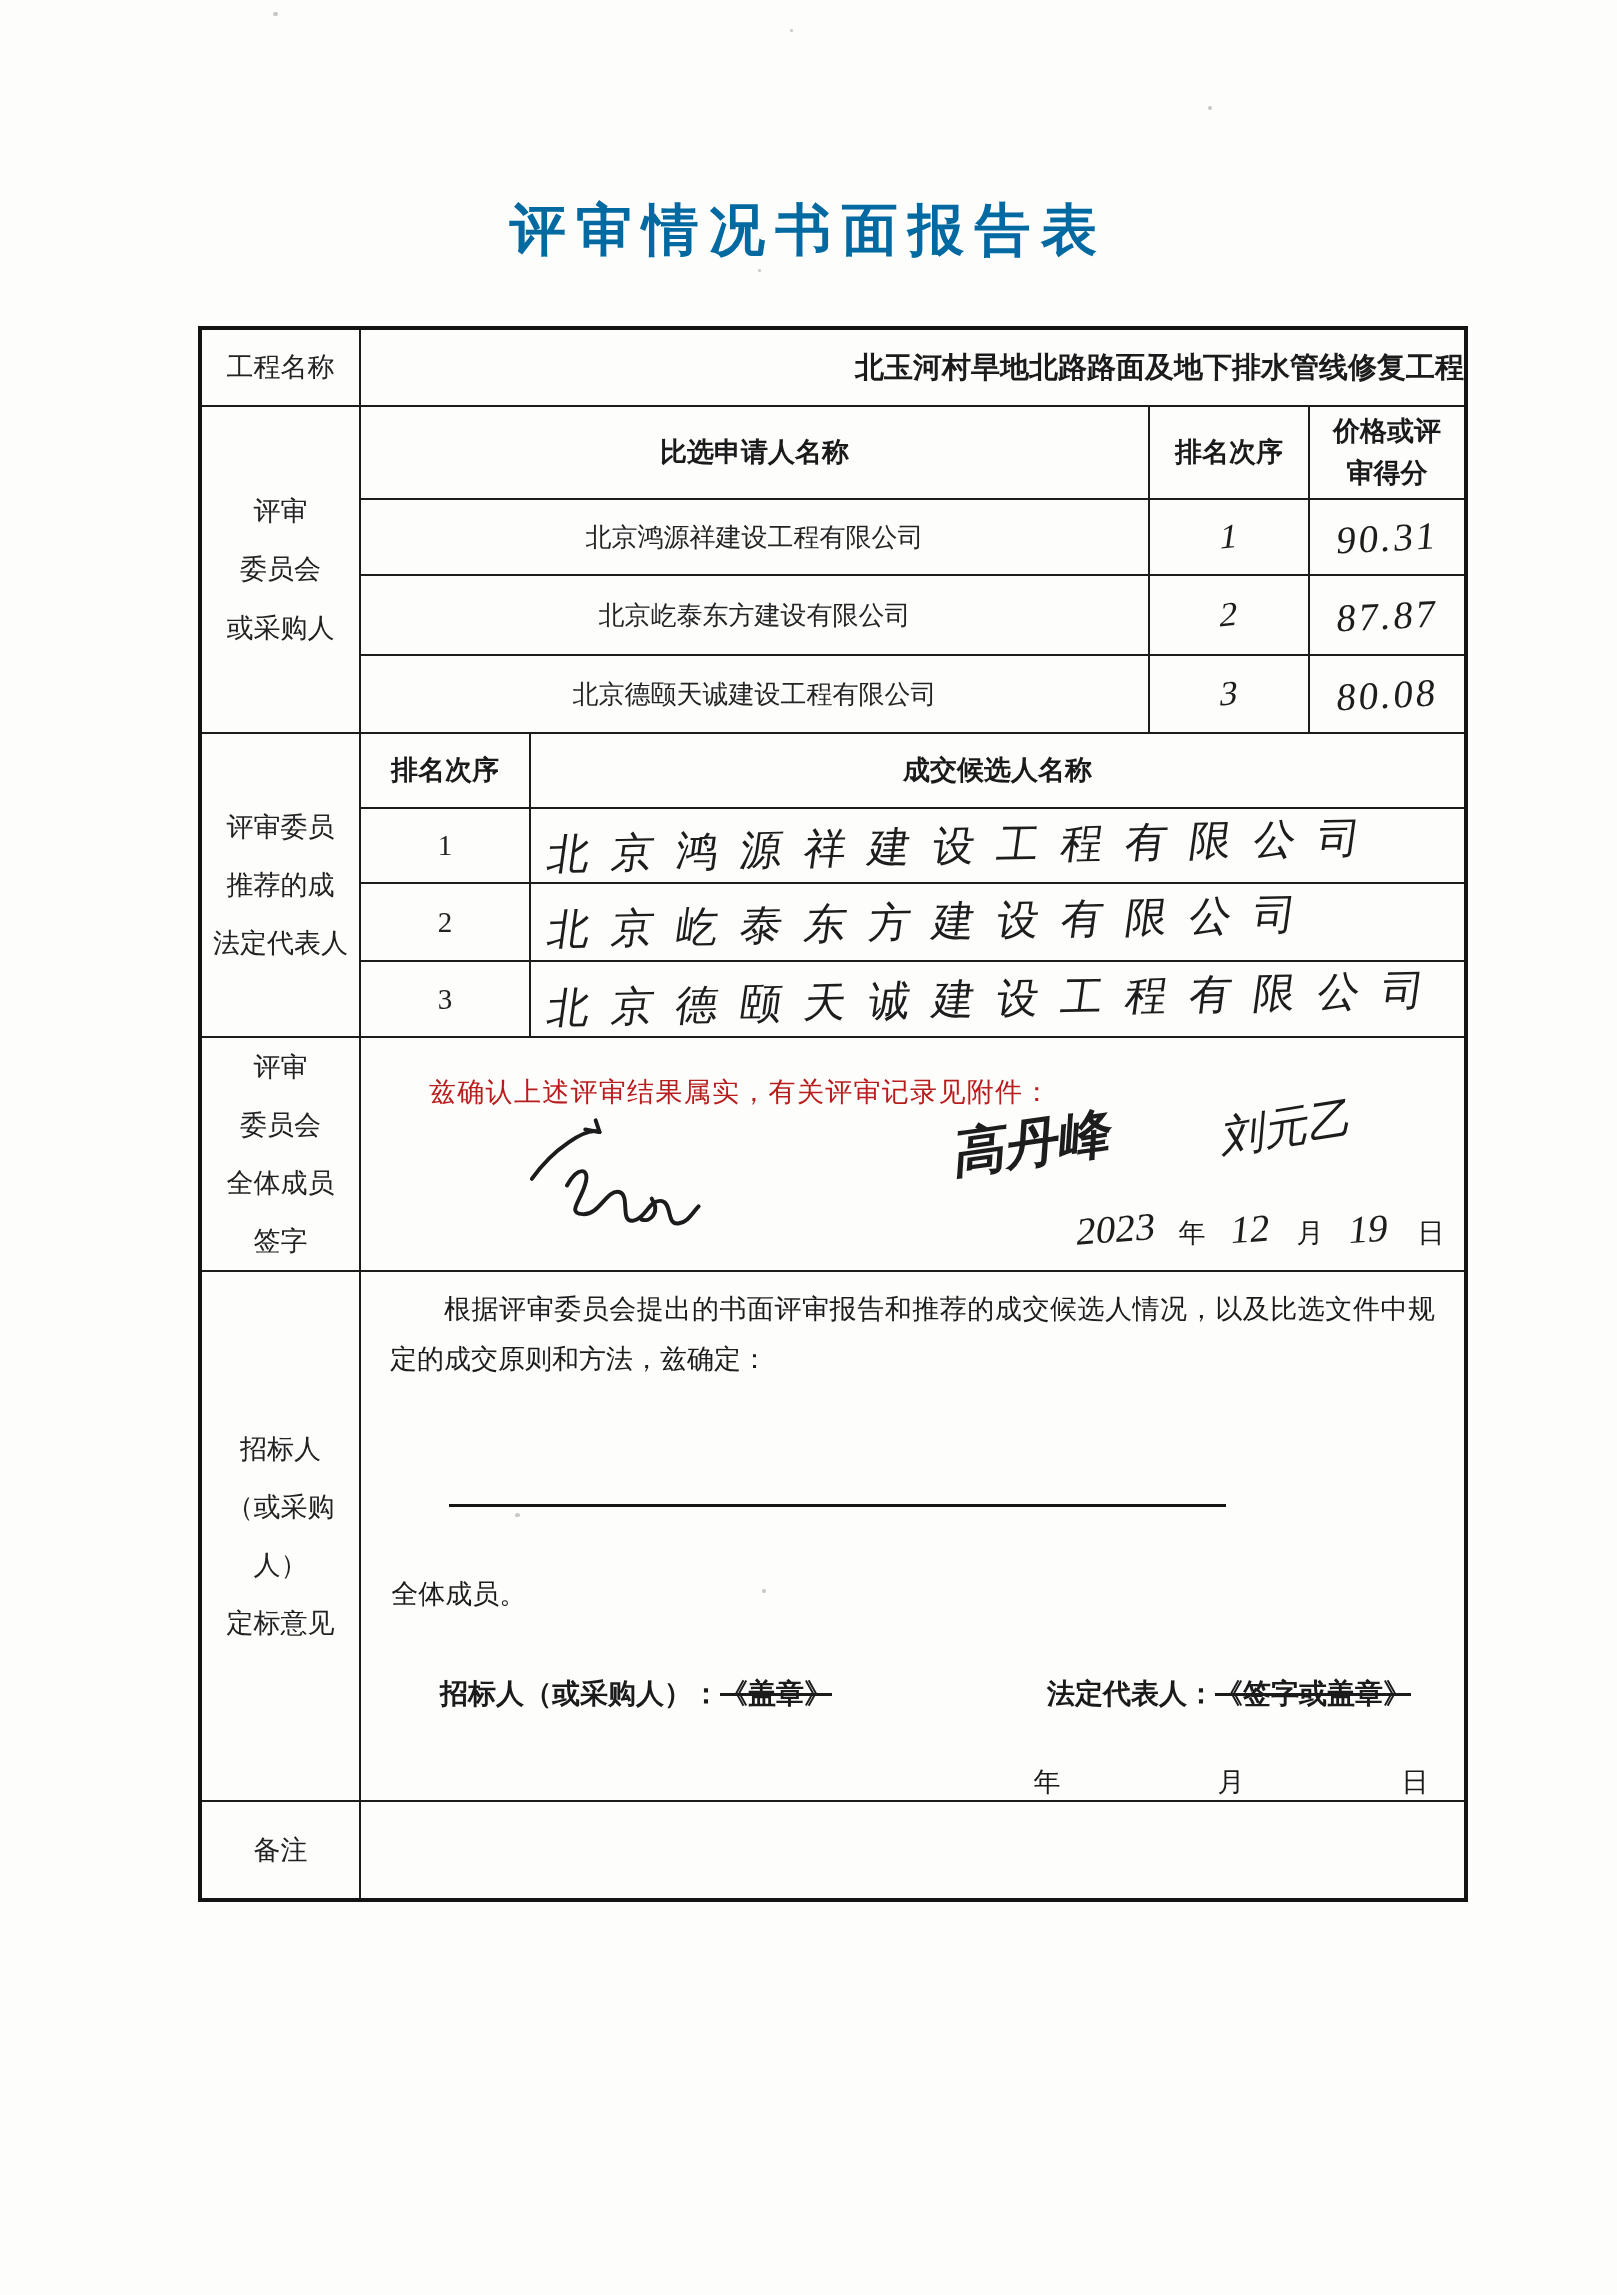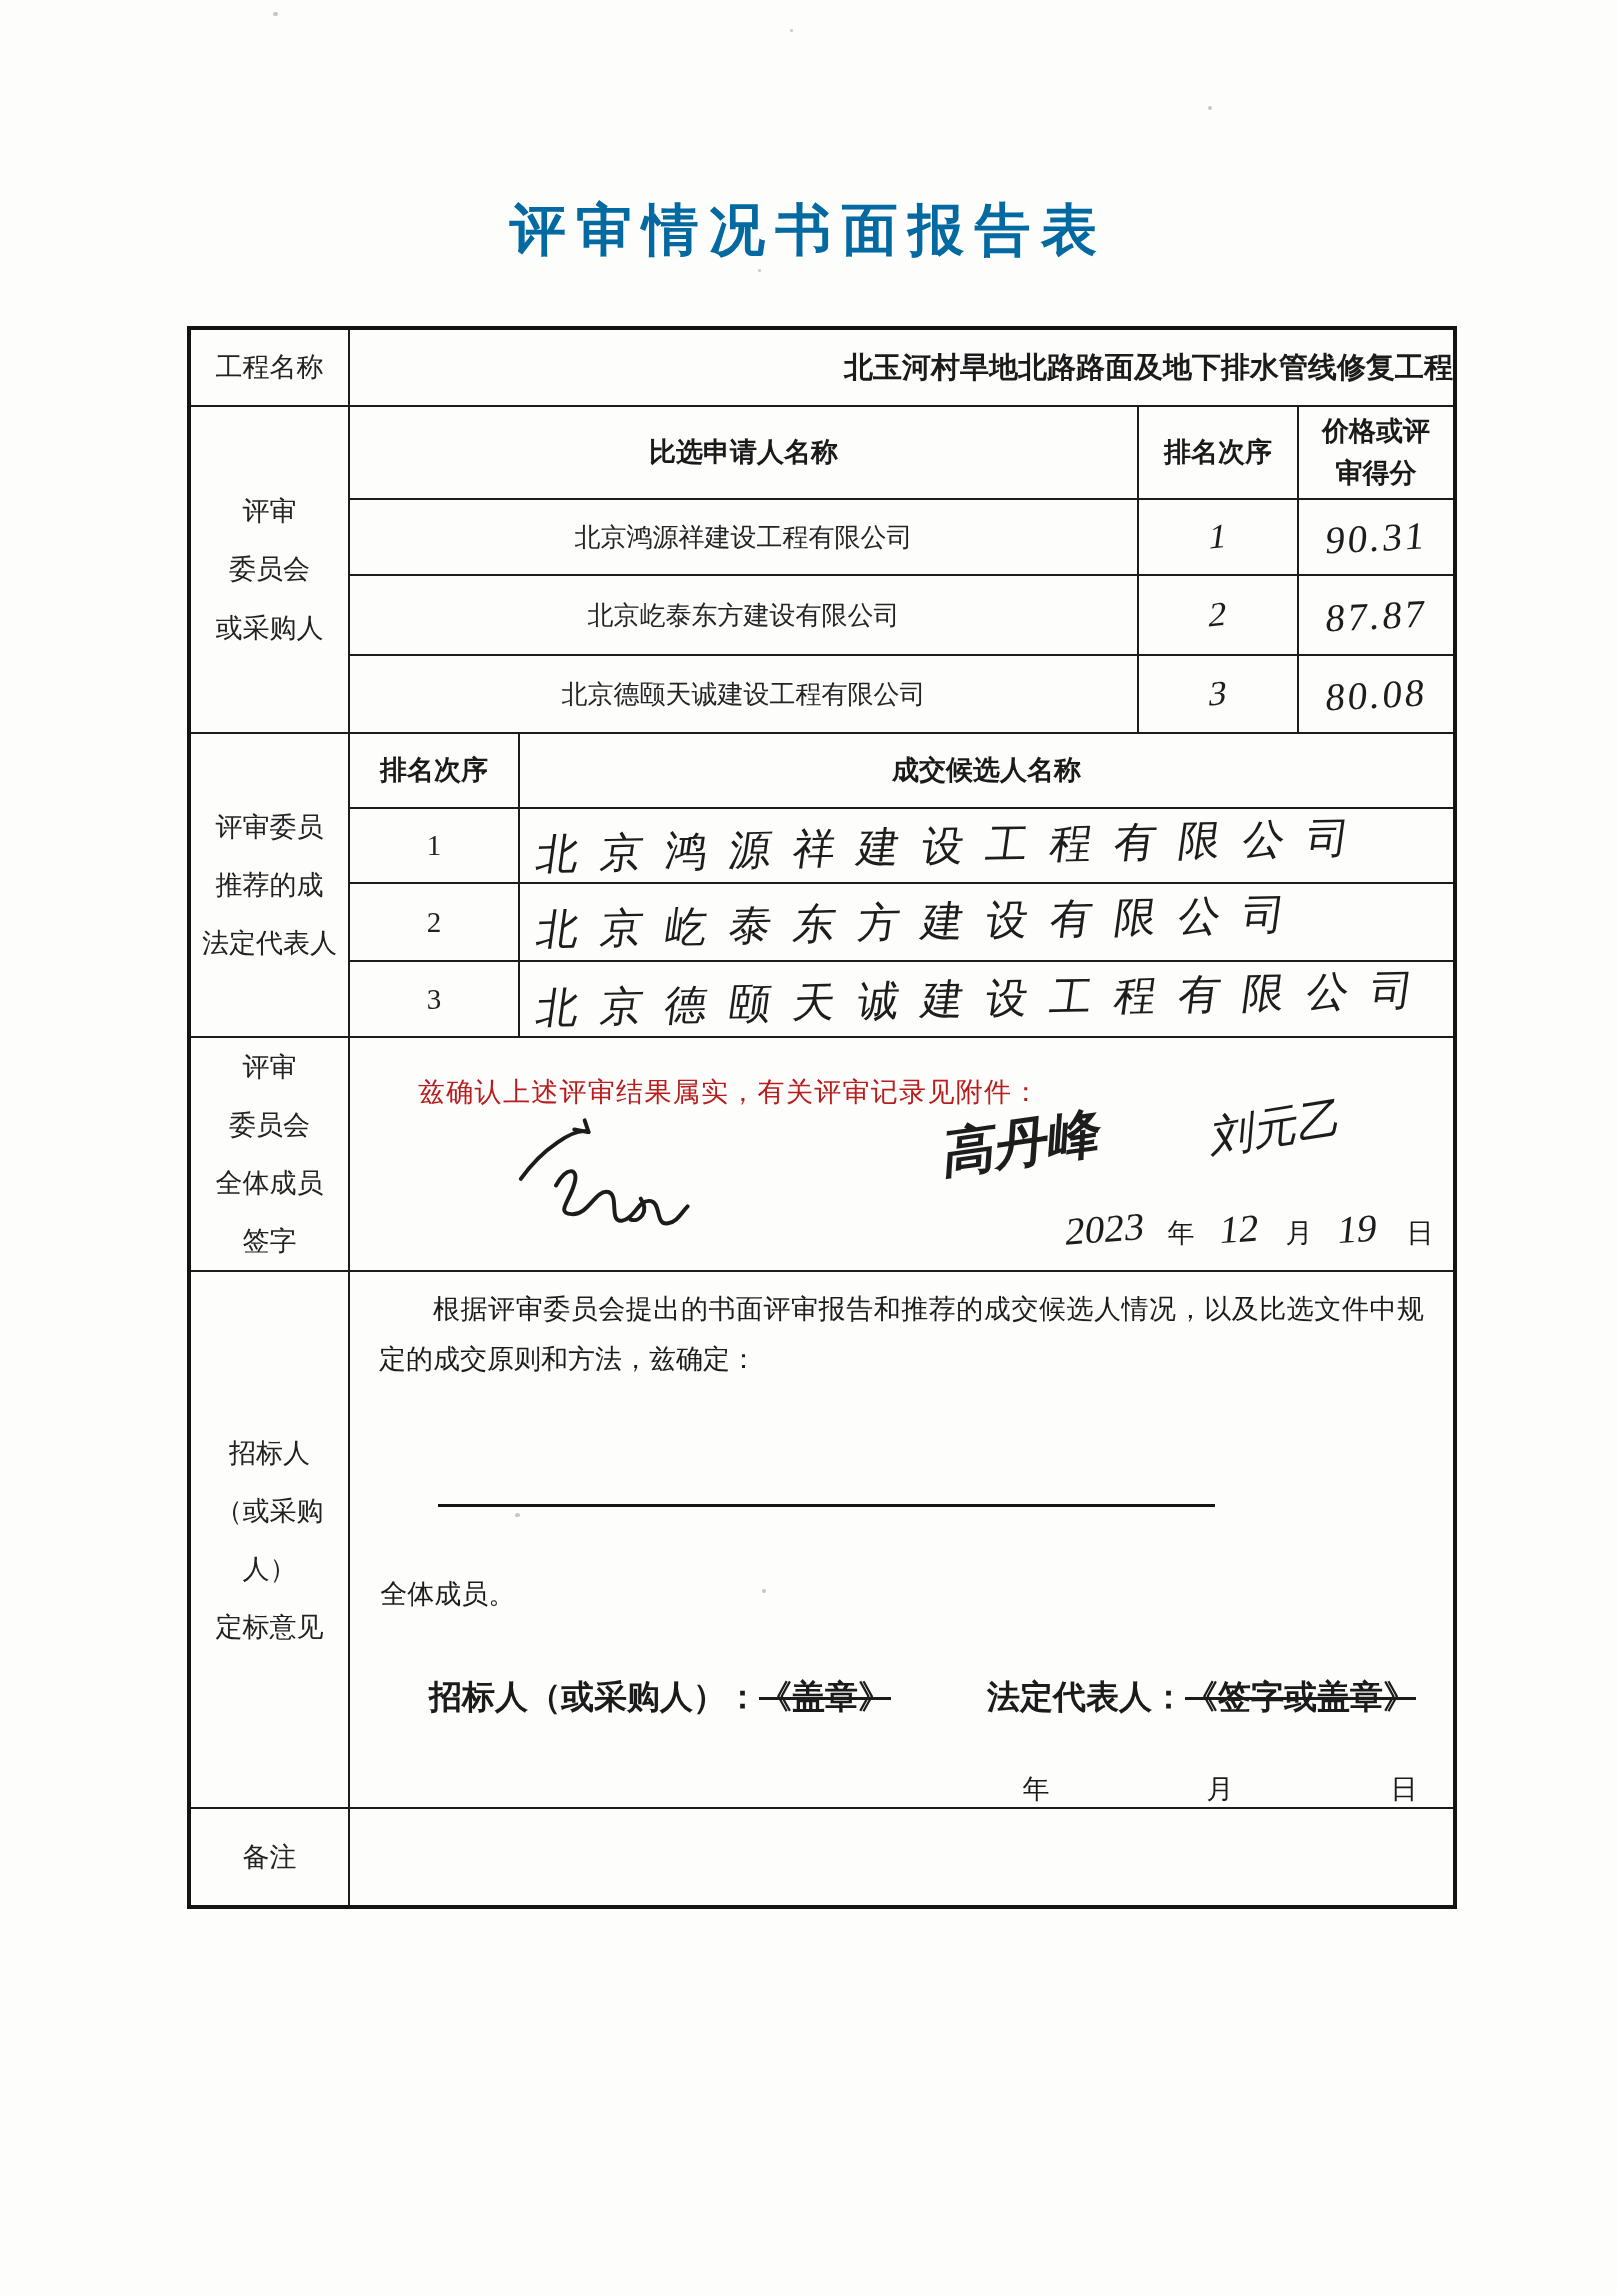--- a/index.html
+++ b/index.html
@@ -13,21 +13,21 @@
   }
   .heiti{font-family:"Liberation Sans","DejaVu Sans",sans-serif;font-weight:bold;}
 
   #form-title{
     position:absolute;top:193px;left:0;width:1617px;
     text-align:center;font-size:56px;font-weight:bold;
     letter-spacing:10.4px;color:#0369a1;
   }
 
   table.report{
-    position:absolute;left:187px;top:326px;
+    position:absolute;left:198px;top:326px;
     width:1265px;border-collapse:collapse;table-layout:fixed;
     border:4.6px solid #141414;
   }
   table.report td{
     border-left:2px solid #1c1c1c;border-right:2px solid #1c1c1c;
     border-top:2.6px solid #1c1c1c;border-bottom:2.6px solid #1c1c1c;
     padding:0;vertical-align:middle;overflow:visible;
   }
   td.lbl{
     text-align:center;font-size:27px;line-height:2.15;color:#222;
@@ -80,21 +80,21 @@
     font-size:27px;line-height:1.85;text-indent:2em;text-align:justify;
     margin:13px 0 0 0;color:#1c1c1c;
   }
   .blank-line{
     margin:119px 209px 0 59px;height:0;
     border-bottom:3.3px solid #161616;
   }
   .winner-suffix{font-size:27px;margin:69px 0 0 1.3px;}
   .seal-row{
     display:flex;align-items:baseline;
-    margin:63px 8px 0 50px;font-size:33px;font-weight:bold;white-space:nowrap;
+    margin:63px 8px 0 50px;font-size:28px;font-weight:bold;white-space:nowrap;
   }
   .seal-text{text-decoration:line-through;text-decoration-thickness:2.6px;}
   .seal-gap{width:215px;}
   .ymd-row{
     display:flex;justify-content:flex-end;align-items:baseline;
     margin:51px 6.5px 0 0;font-size:27px;
   }
   .ymd-row span{margin-left:157px;}
 
   .speck{position:absolute;background:#9a9a9a;border-radius:50%;opacity:.55;}

